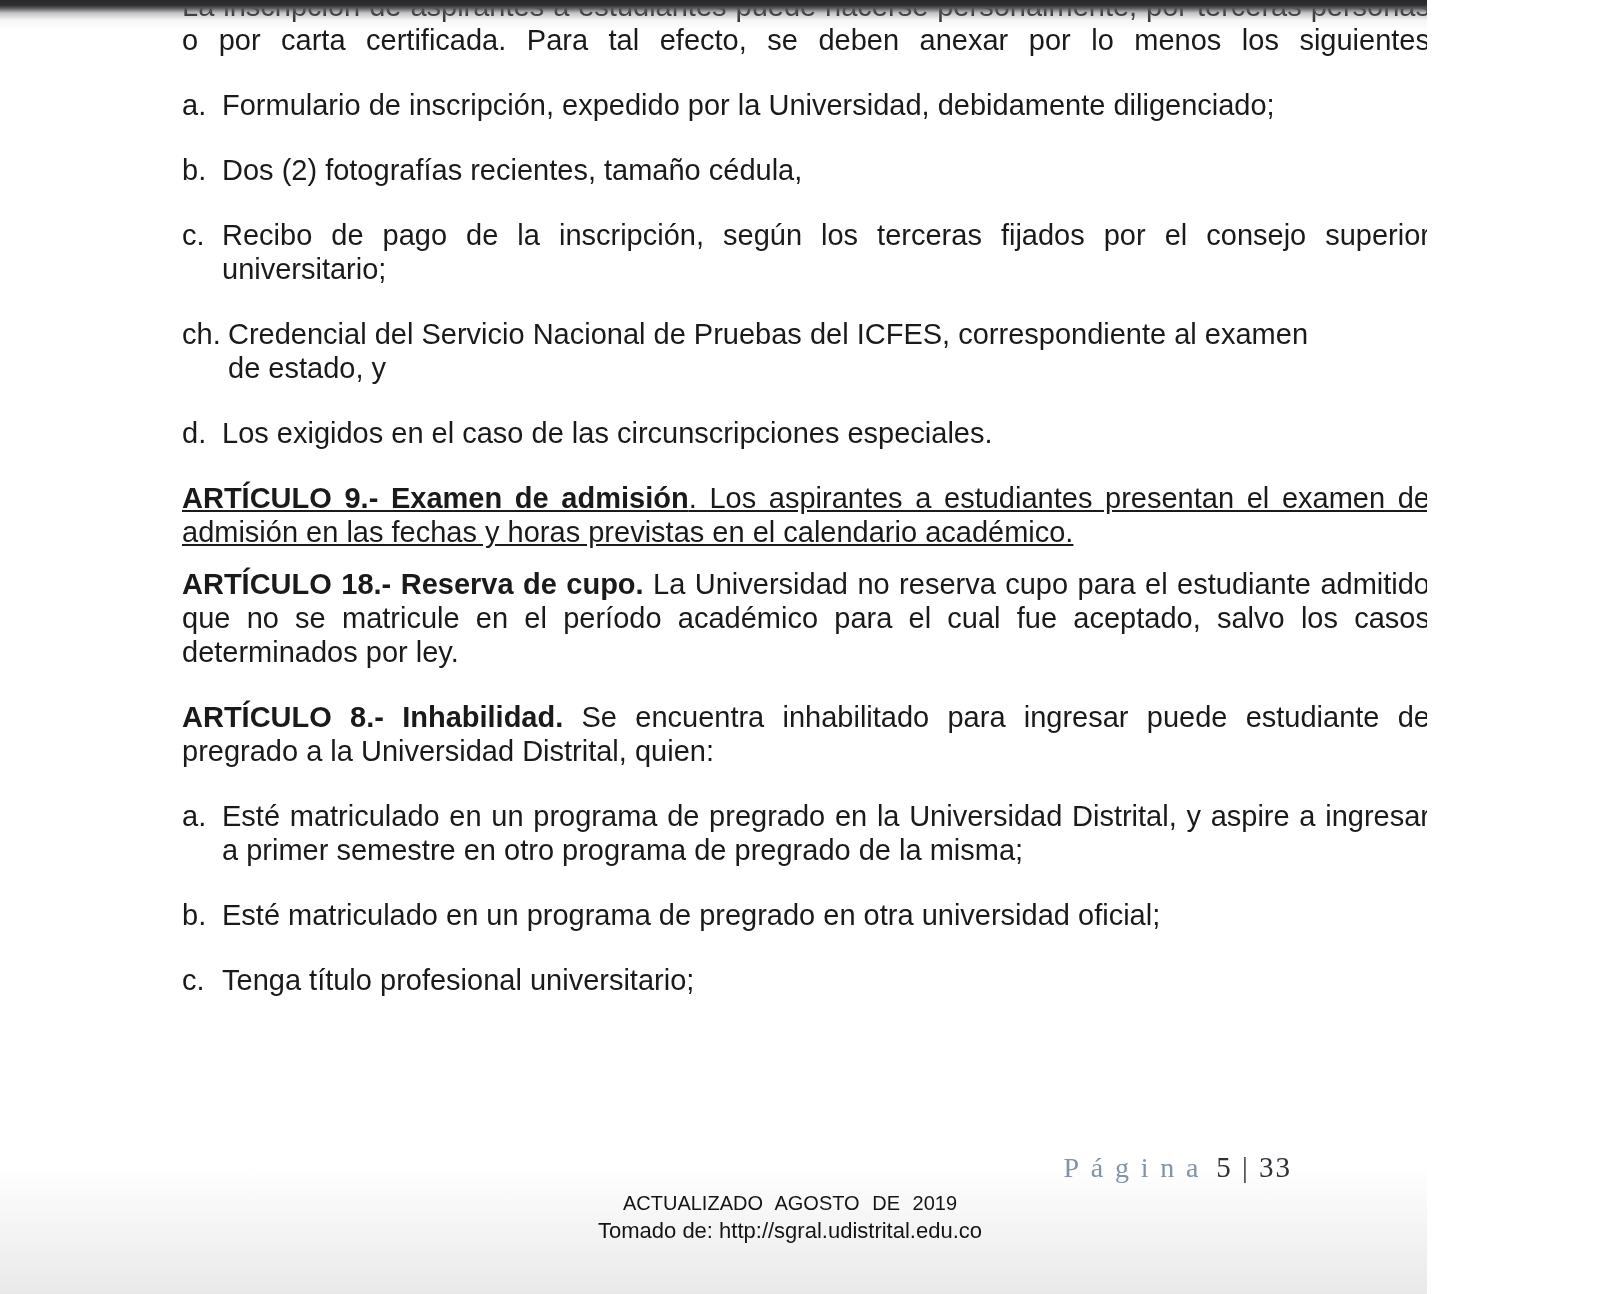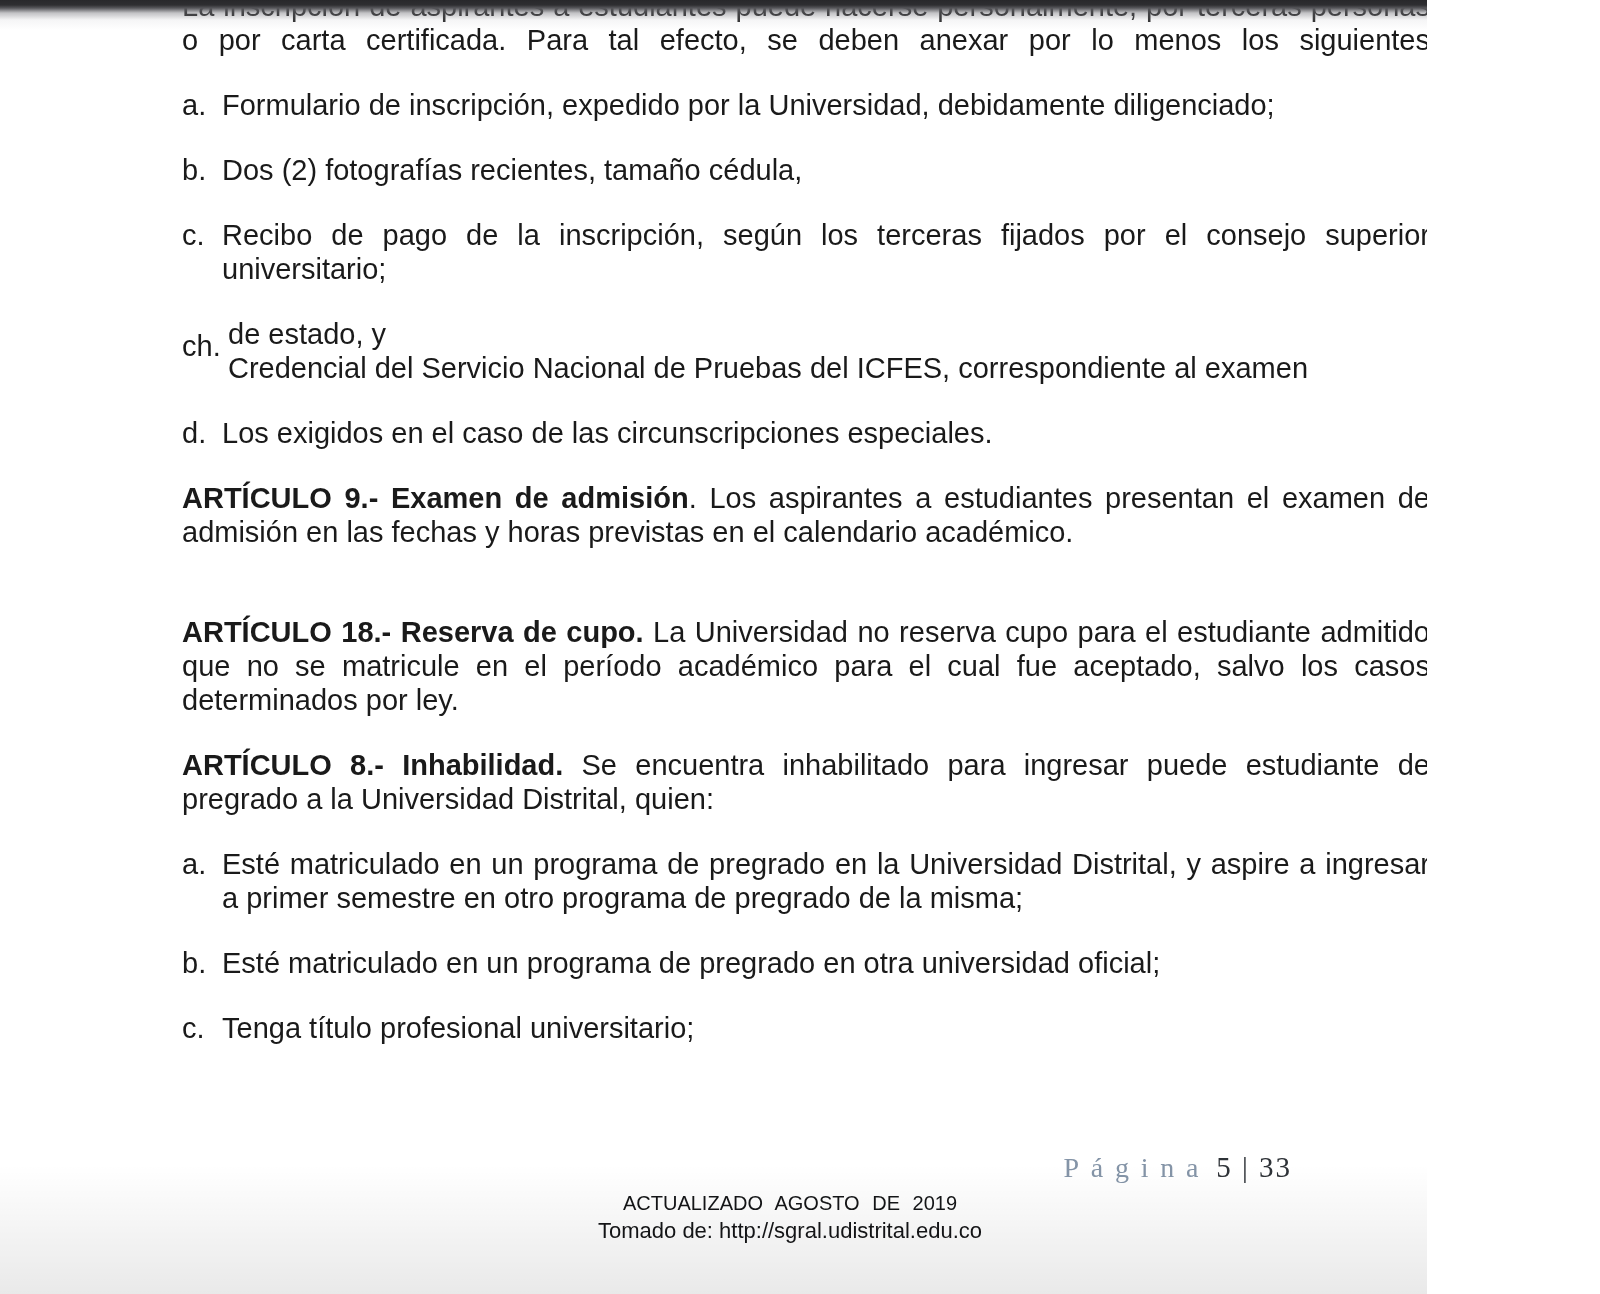--- a/index.html
+++ b/index.html
@@ -24,26 +24,26 @@
   .bottom-shade{
     position:absolute;bottom:0;left:0;width:1600px;height:130px;z-index:9;
     background:linear-gradient(to bottom,rgba(0,0,0,0) 0%,rgba(0,0,0,0.085) 100%);
     pointer-events:none;
   }
   .content{
     position:absolute;left:182px;top:-11px;width:1248px;
     font-size:29px;line-height:34px;
   }
   .para,.li{margin:0 0 31px 0;padding:0;}
-  .mb42{margin-bottom:66px;}
+  .mb42{margin-bottom:18px;text-decoration:underline;}
   .jl{display:block;text-align:justify;text-align-last:justify;text-justify:inter-word;}
   .ll{display:block;text-align:left;}
   .li{display:flex;}
   .mk{flex:0 0 40px;}
-  .mk-ch{flex:0 0 46px;margin-top:12px;}
+  .mk-ch{flex:0 0 46px;}
   .lt{flex:1 1 auto;min-width:0;}
   b{font-weight:bold;}
   
   .page-num{
     position:absolute;top:1151px;right:135px;z-index:5;
     font-family:"Liberation Serif","DejaVu Serif",serif;
     white-space:nowrap;
   }
   .page-num .lbl{
     font-size:28px;color:#8494a7;letter-spacing:0.42em;
@@ -88,22 +88,22 @@
       <span class="mk">c.</span>
       <span class="lt">
         <span class="jl">Recibo de pago de la inscripción, según los terceras fijados por el consejo superior</span>
         <span class="ll">universitario;</span>
       </span>
     </div>
 
     <div class="li">
       <span class="mk mk-ch">ch.</span>
       <span class="lt">
+        <span class="ll">Credencial del Servicio Nacional de Pruebas del ICFES, correspondiente al examen</span>
         <span class="ll">de estado, y</span>
-        <span class="ll">Credencial del Servicio Nacional de Pruebas del ICFES, correspondiente al examen</span>
       </span>
     </div>
 
     <div class="li">
       <span class="mk">d.</span>
       <span class="lt">
         <span class="ll">Los exigidos en el caso de las circunscripciones especiales.</span>
       </span>
     </div>
 

